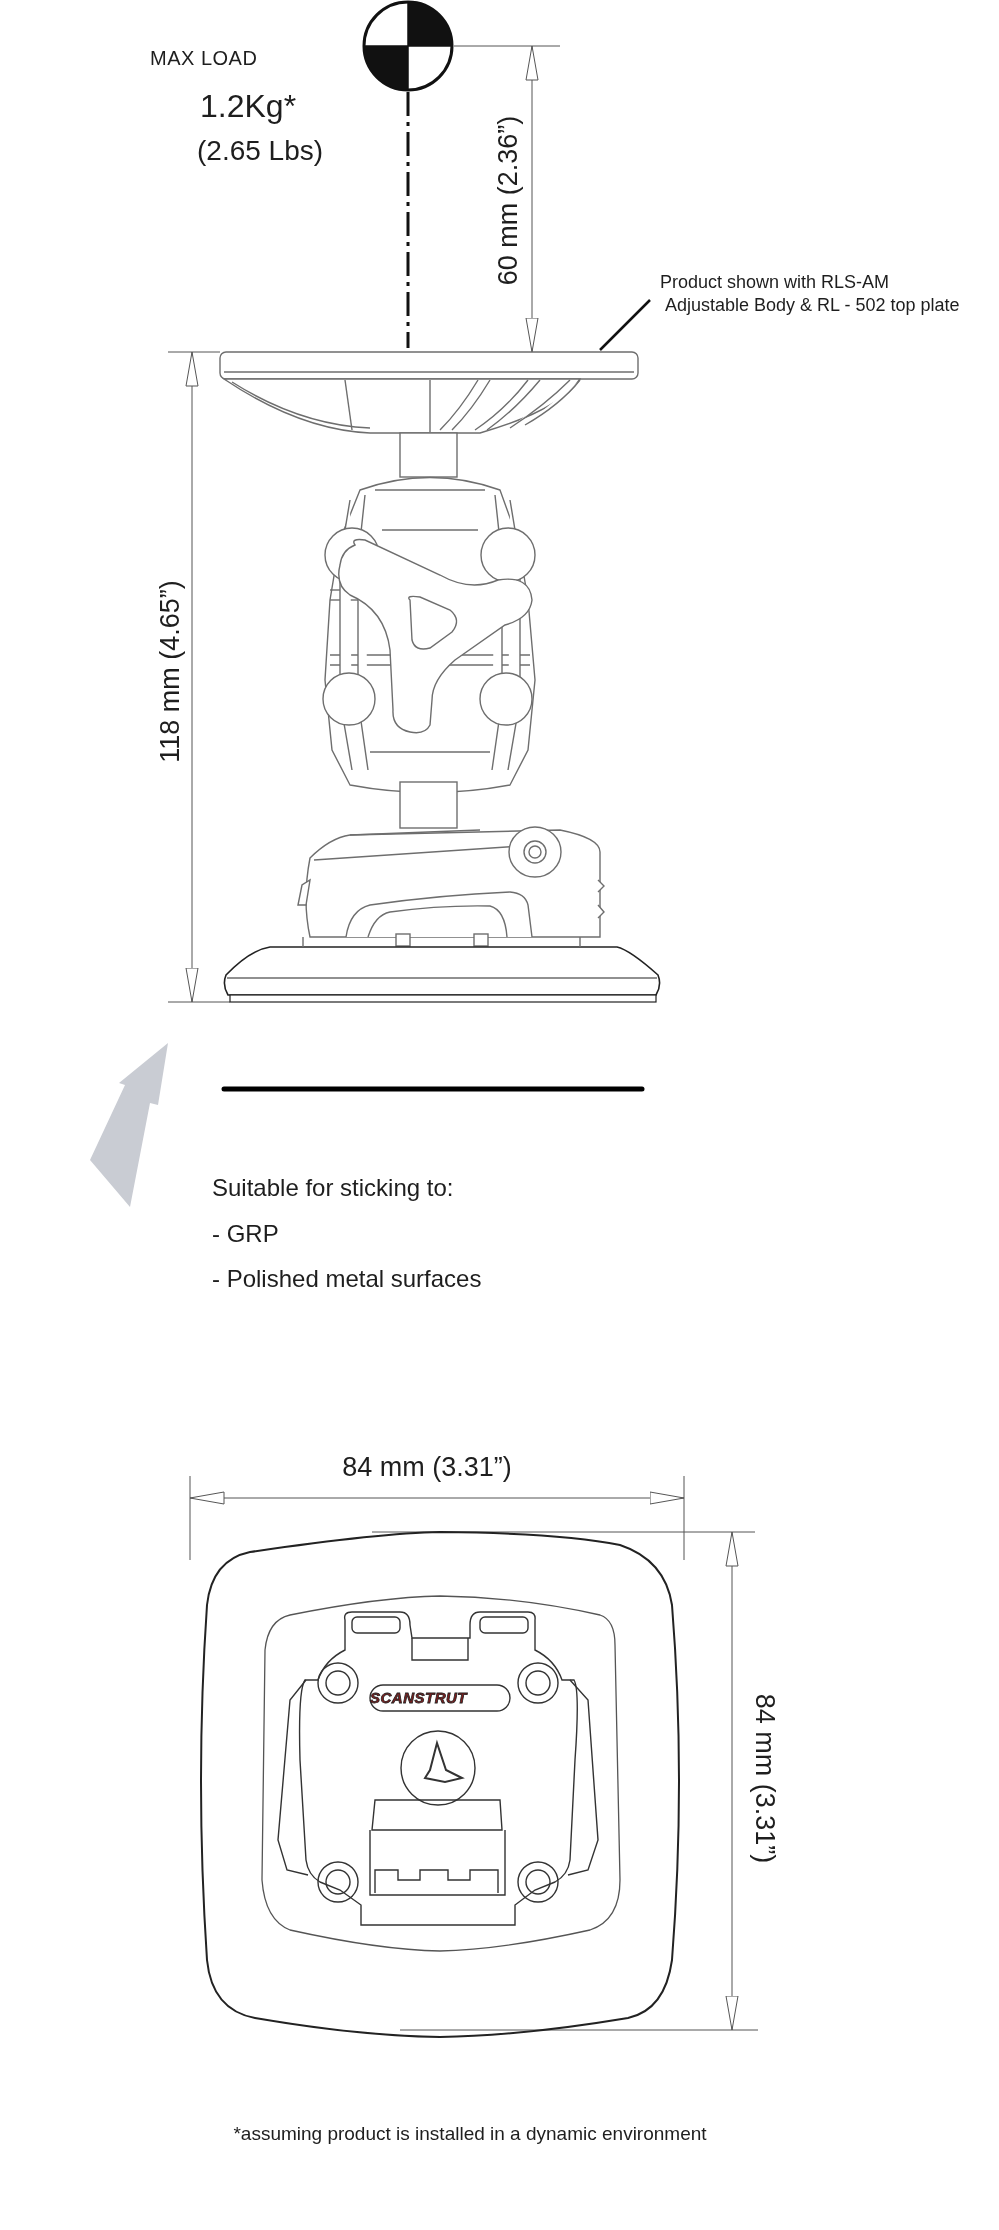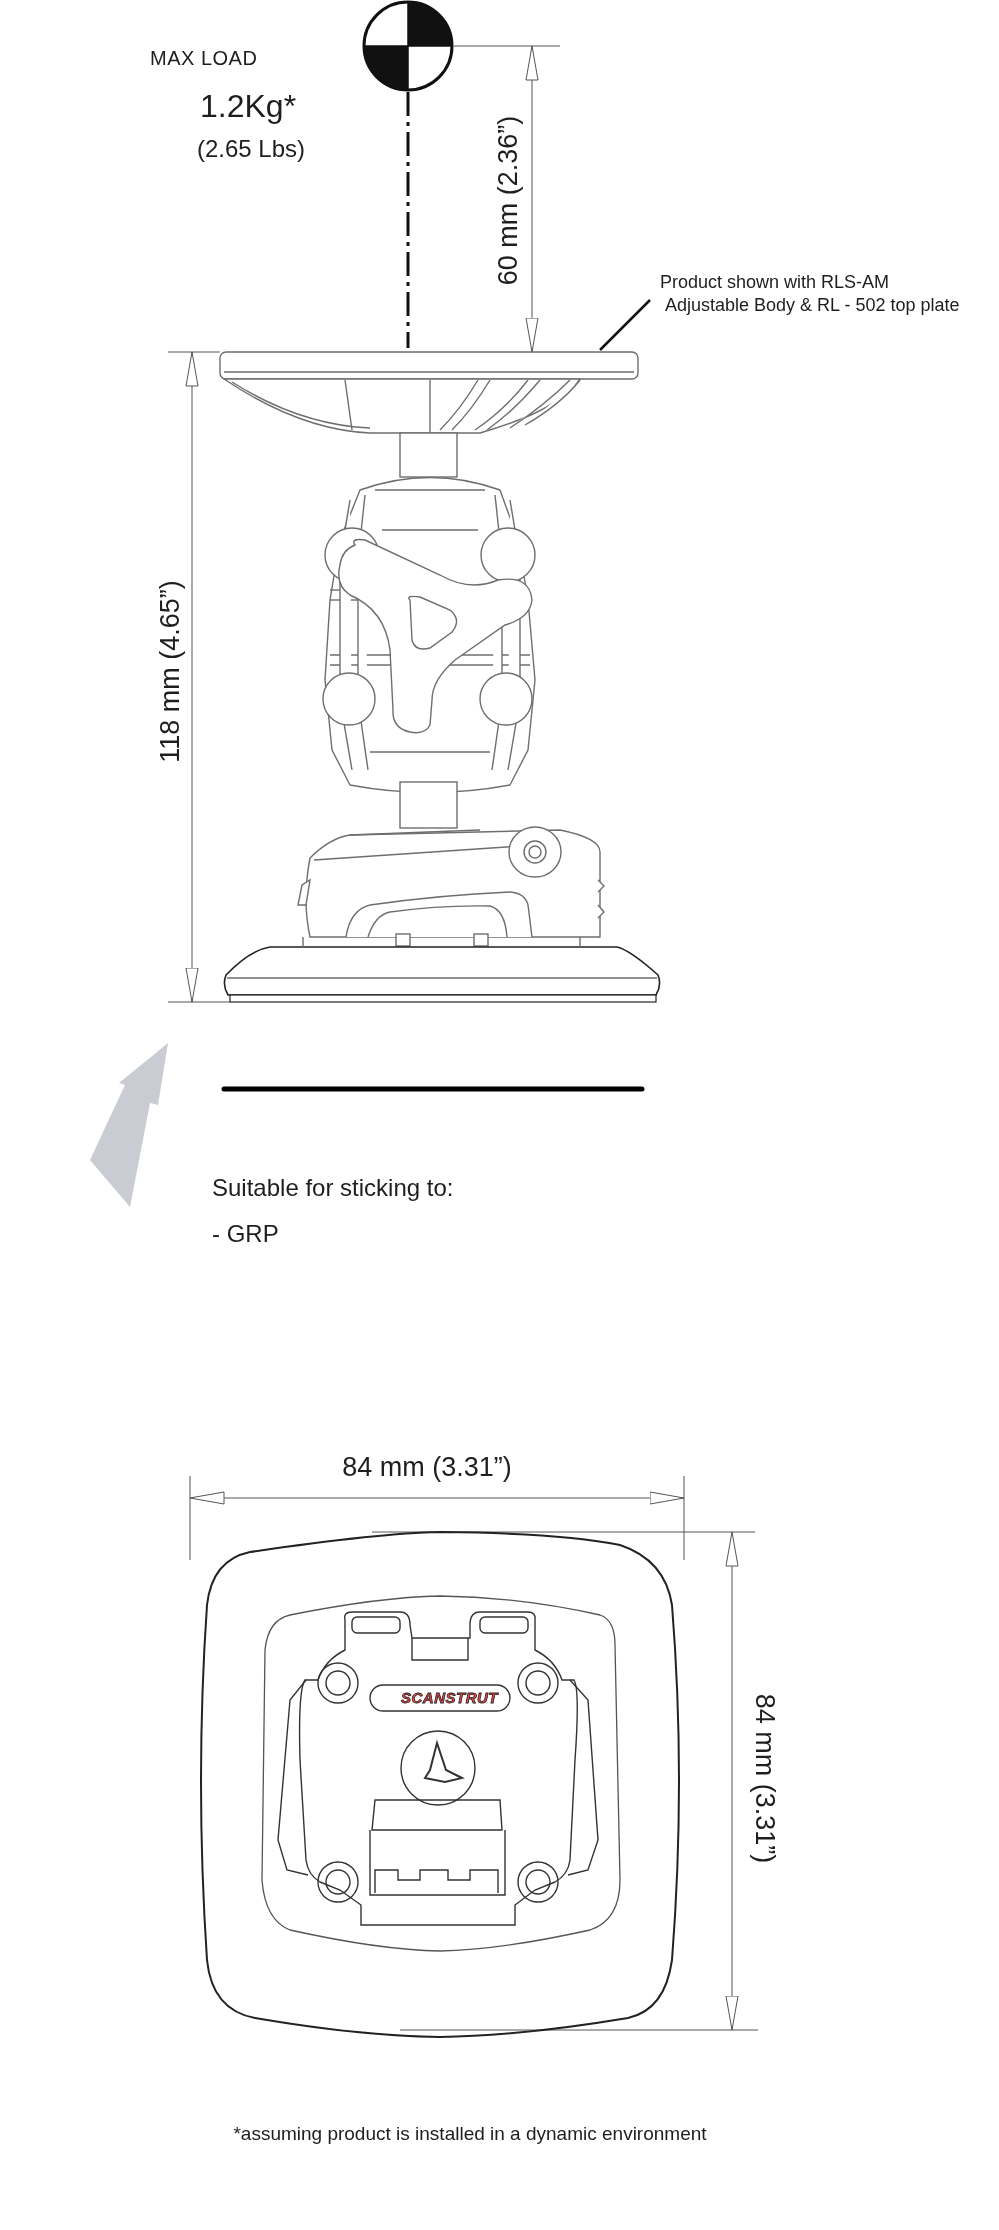--- a/index.html
+++ b/index.html
@@ -2,21 +2,21 @@
 <html><head>
 <meta charset="utf-8">
 <style>
   html, body { margin: 0; padding: 0; background: #ffffff; }
   body { width: 999px; height: 2230px; position: relative; overflow: hidden;
          font-family: "Liberation Sans", "DejaVu Sans", sans-serif; color: #1e1e1e; }
   svg.canvas { position: absolute; left: 0; top: 0; }
   .txt { position: absolute; white-space: nowrap; color: #1e1e1e; }
   .load-title { left: 150px; top: 47px; font-size: 20px; letter-spacing: 0.5px; }
   .load-kg { left: 200px; top: 88px; font-size: 32px; }
-  .load-lbs { left: 197px; top: 135px; font-size: 24px; }
+  .load-lbs { left: 197px; top: 135px; font-size: 28px; }
   .dim-v { position: absolute; font-size: 27px; white-space: nowrap; transform-origin: center center; }
   .dim-60 { left: 413px; top: 185px; width: 190px; text-align: center; transform: rotate(-90deg); }
   .dim-118 { left: 65px; top: 656px; width: 210px; text-align: center; transform: rotate(-90deg); }
   .note { left: 660px; top: 271px; font-size: 18px; line-height: 23px; }
   .note .l2 { padding-left: 5px; }
   .surfaces { left: 212px; top: 1165px; font-size: 24px; line-height: 45.5px; }
   .dim-84h { left: 327px; top: 1452px; width: 200px; text-align: center; font-size: 27px; }
   .dim-84v { left: 664px; top: 1763px; width: 200px; text-align: center; font-size: 27px; transform: rotate(90deg); }
   .footnote { left: 150px; top: 2117px; width: 640px; text-align: center; font-size: 19px; line-height: 34px; }
 </style>
@@ -178,22 +178,23 @@
 <div class="dim-v dim-118">118 mm (4.65”)</div>
 
 <div class="txt note">
   <div>Product shown with RLS-AM</div>
   <div class="l2">Adjustable Body &amp; RL - 502 top plate</div>
 </div>
 
 <div class="txt surfaces">
   <div>Suitable for sticking to:</div>
   <div>- GRP</div>
+  <div>- Polished metal surfaces</div>
 </div>
 
 <div class="txt dim-84h">84 mm (3.31”)</div>
 <div class="dim-v dim-84v">84 mm (3.31”)</div>
 
-<div class="txt" style="left:370px; top:1689px; width:159px; text-align:center; font-size:15px; font-weight:bold; font-style:italic; letter-spacing:0.5px; color:#ef4444; -webkit-text-stroke:0.8px #222;">SCANSTRUT</div>
+<div class="txt" style="left:370px; top:1689px; width:159px; font-size:15px; font-weight:bold; font-style:italic; letter-spacing:0.5px; color:#7f1d1d; -webkit-text-stroke:0.8px #222;">SCANSTRUT</div>
 
 <div class="txt footnote">
   <div>*assuming product is installed in a dynamic environment</div>
 </div>
 
 </body></html>

